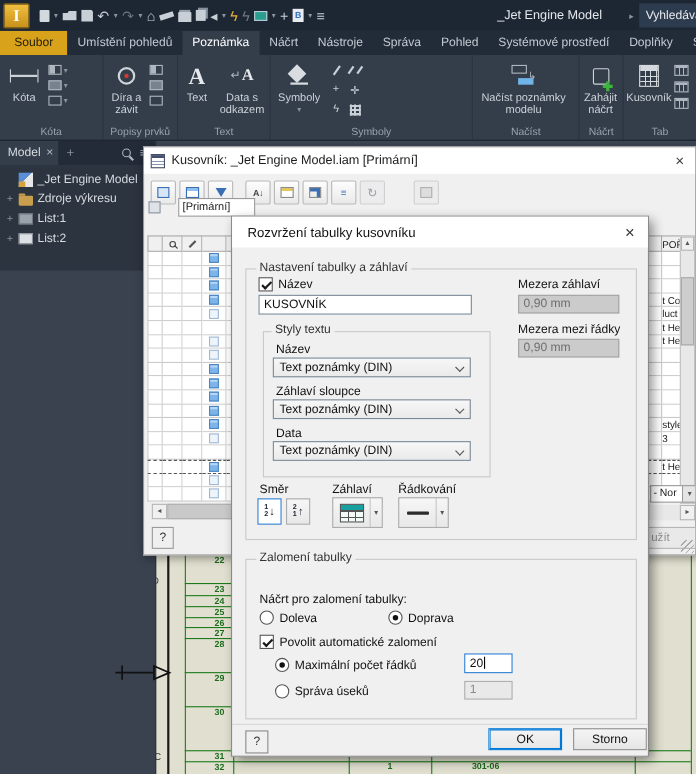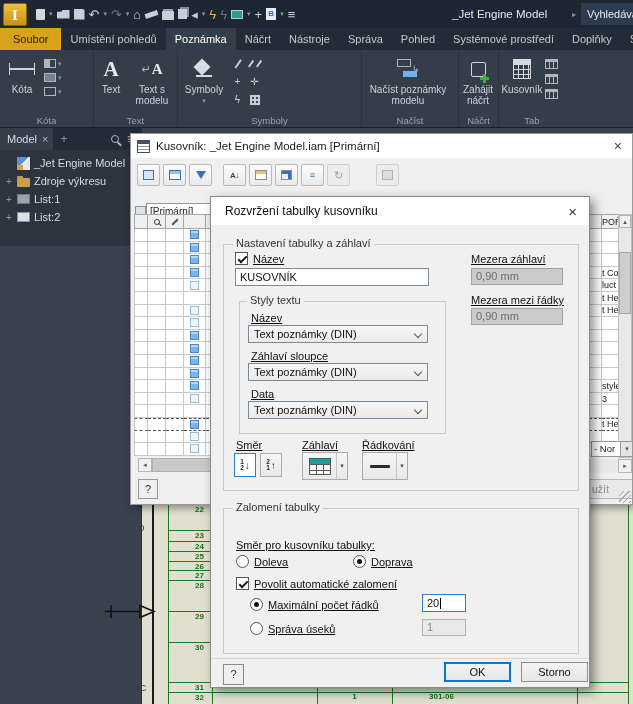--- a/index.html
+++ b/index.html
@@ -119,21 +119,21 @@
   .gap-s { width:5px; } .gap-l { width:20px; }
   .ki-win { width:11px; height:10px; border:1px solid #3b6fb5; background:#d6e6f8; }
   .ki-table { width:12px; height:10px; border:1px solid #3b6fb5; background:linear-gradient(#8fc0ef 0 3px,#fff 3px); }
   .ki-filter { width:0; height:0; border-left:5px solid transparent; border-right:5px solid transparent; border-top:8px solid #3b6fb5; }
   .ki-sort { font-size:8px; font-weight:bold; color:#444; letter-spacing:-0.5px; }
   .ki-export { width:12px; height:10px; border:1px solid #8a8a8a; background:linear-gradient(#e7c75a 0 3px,#fff 3px); }
   .ki-props { width:11px; height:10px; border:1px solid #8a8a8a; background:#eee; box-shadow:inset -3px 3px 0 #3b6fb5; }
   .ki-renum { font-size:9px; color:#3b6fb5; font-weight:bold; }
   .ki-update { font-size:11px; color:#9aa2ab; }
   .ki-member { width:11px; height:10px; border:1px solid #b0b0b0; background:#ddd; }
-  .kviewrow { position:absolute; left:4px; top:69px; display:flex; align-items:center; gap:0; }
+  .kviewrow { position:absolute; left:4px; top:46px; display:flex; align-items:center; gap:16px; }
   .ic-viewfilter { width:11px; height:11px; border:1px solid #8a93a0; background:#dfe3e8; }
   .kdrop { width:70px; height:17px; border:1px solid #9a9a9a; background:#fff; font-size:10px; line-height:15px; padding-left:3px; color:#222; }
   #ktable { position:absolute; left:3px; top:80px; width:494px; }
   .khead { display:flex; height:15px; }
   .khead > div { background:#f0f0f0; border:1px solid #a7a7a7; border-left:none; display:flex; align-items:center; justify-content:center; }
   .khead > div:first-child { border-left:1px solid #a7a7a7; }
   .krow { display:flex; height:12.6px; }
   .krow > div { background:#fff; border-right:1px solid #c9c9c9; border-bottom:1px solid #c9c9c9; display:flex; align-items:center; justify-content:center; overflow:hidden; }
   .krow > div:first-child { border-left:1px solid #c9c9c9; }
   .krow.selected > div { border-top:1px dashed #555; border-bottom:1px dashed #555; }
@@ -161,21 +161,21 @@
   
   .dialog { position:absolute; left:210px; top:196px; width:380px; height:492px; background:#f0f0f0; border:1px solid #8a8a8a; box-shadow:4px 4px 10px rgba(0,0,0,.45); z-index:4; font-size:11px; color:#111; }
   .dlg-title { height:28px; background:#fff; display:flex; align-items:center; padding-left:14px; font-size:12px;justify-content:flex-end; }
   .dlg-x { margin-left:auto; padding-right:12px; color:#333; font-size:15px; }
   .grp { position:absolute; border:1px solid #c9c9c9; }
   .grp-label { position:absolute; background:#f0f0f0; padding:0 3px; font-size:11px; color:#333; }
   .cb { position:absolute; width:13px; height:13px; background:#fff; border:1px solid #555; }
   .cb.checked::after { content:""; position:absolute; left:2px; top:3px; width:7px; height:3px; border-left:2px solid #1a1a1a; border-bottom:2px solid #1a1a1a; transform:rotate(-45deg); }
   .rad { position:absolute; width:13px; height:13px; border:1px solid #555; border-radius:50%; background:#fff; }
   .rad.sel::after { content:""; position:absolute; left:3px; top:3px; width:5px; height:5px; border-radius:50%; background:#111; }
-  .lbl { position:absolute; white-space:nowrap;text-decoration:underline; }
+  .lbl { position:absolute; white-space:nowrap; }
   .tinput { position:absolute; background:#fff; border:1px solid #7a8a99; font-size:11px; line-height:16px; padding-left:4px; }
   .dis-field { position:absolute; background:#cbcbcb; border:1px solid #a3a3a3; color:#6e6e6e; font-size:11px; line-height:15px; padding-left:4px; }
   .dis-field.lite { background:#e9e9e9; color:#8a8a8a; border-color:#b0b0b0; }
   .combo { position:absolute; background:linear-gradient(#f7f7f7,#eaeaea); border:1px solid #7a8a99; }
   .combo .cv { padding-left:5px; font-size:11px; line-height:16px; color:#111; }
   .combo .chev { position:absolute; right:6px; top:5px; width:6px; height:6px; border-right:1.2px solid #555; border-bottom:1.2px solid #555; transform:rotate(45deg); }
   .dirbtn { position:absolute; width:22px; height:24px; display:flex; align-items:center; justify-content:center; gap:1px; border:1px solid #ababab; background:linear-gradient(#f6f6f6,#e8e8e8); }
   .dirbtn.sel { border:1px solid #2d7dd2; background:#fff; }
   .numcol { display:flex; flex-direction:column; font-size:6.5px; line-height:6.5px; color:#223; font-weight:bold; }
   .dirarr { font-size:10px; color:#223; }
@@ -260,33 +260,53 @@
             <div class="ms ms-fill"></div>
             <span class="mcaret">▾</span>
           </div>
         <div class="minirow">
             <div class="ms"></div>
             <span class="mcaret">▾</span>
           </div>
       </div>
       <div class="rgroup-label">Kóta</div>
     </div>
+    <div class="rgroup" style="width:68px">
+      <div class="bigbtn" style="width:42px">
+        <div class="bigicon">
+            <div class="hole-icon"></div>
+          </div>
+        <span>Díra a závit</span>
+      </div>
+      <div class="minicol">
+        <div class="minirow">
+            <div class="ms ms-half"></div>
+          </div>
+        <div class="minirow">
+            <div class="ms ms-fill"></div>
+          </div>
+        <div class="minirow">
+            <div class="ms"></div>
+          </div>
+      </div>
+      <div class="rgroup-label">Popisy prvků</div>
+    </div>
     <div class="rgroup" style="width:84px">
       <div class="bigbtn" style="width:34px">
         <div class="bigicon">
             <span class="glyph-A">A</span>
           </div>
         <span>Text</span>
       </div>
       <div class="bigbtn" style="width:48px">
         <div class="bigicon">
             <span class="leader-arr">↵</span>
             <span class="glyph-A small">A</span>
           </div>
-        <span>Text s modelu</span>
+        <span>Data s odkazem</span>
       </div>
       <div class="rgroup-label">Text</div>
     </div>
     <div class="rgroup" style="width:184px">
       <div class="bigbtn" style="width:52px">
         <div class="bigicon">
             <div>
               <div class="sym-icon"></div>
               <div class="sym-base"></div>
             </div>
@@ -747,21 +767,21 @@
     <div class="dropbtn" style="left:151px; top:255px">
       <span class="zone1">
           <span class="hline"></span>
         </span>
         <span class="zone2">▾</span>
     </div>
 
     <div class="grp" style="left:12px; top:311px; width:356px; height:146px"></div>
     <div class="grp-label" style="left:22px; top:304px">Zalomení tabulky</div>
 
-    <div class="lbl" style="left:25px; top:342px">Směr pro kusovníku tabulky:</div>
+    <div class="lbl" style="left:25px; top:342px">Náčrt pro zalomení tabulky:</div>
     <div class="rad" style="left:25px; top:358px"></div>
     <div class="lbl" style="left:43px; top:359px">Doleva</div>
     <div class="rad sel" style="left:142px; top:358px"></div>
     <div class="lbl" style="left:160px; top:359px">Doprava</div>
 
     <div class="cb checked" style="left:25px; top:380px"></div>
     <div class="lbl" style="left:43px; top:381px">Povolit automatické zalomení</div>
 
     <div class="rad sel" style="left:39px; top:401px"></div>
     <div class="lbl" style="left:57px; top:402px">Maximální počet řádků</div>

